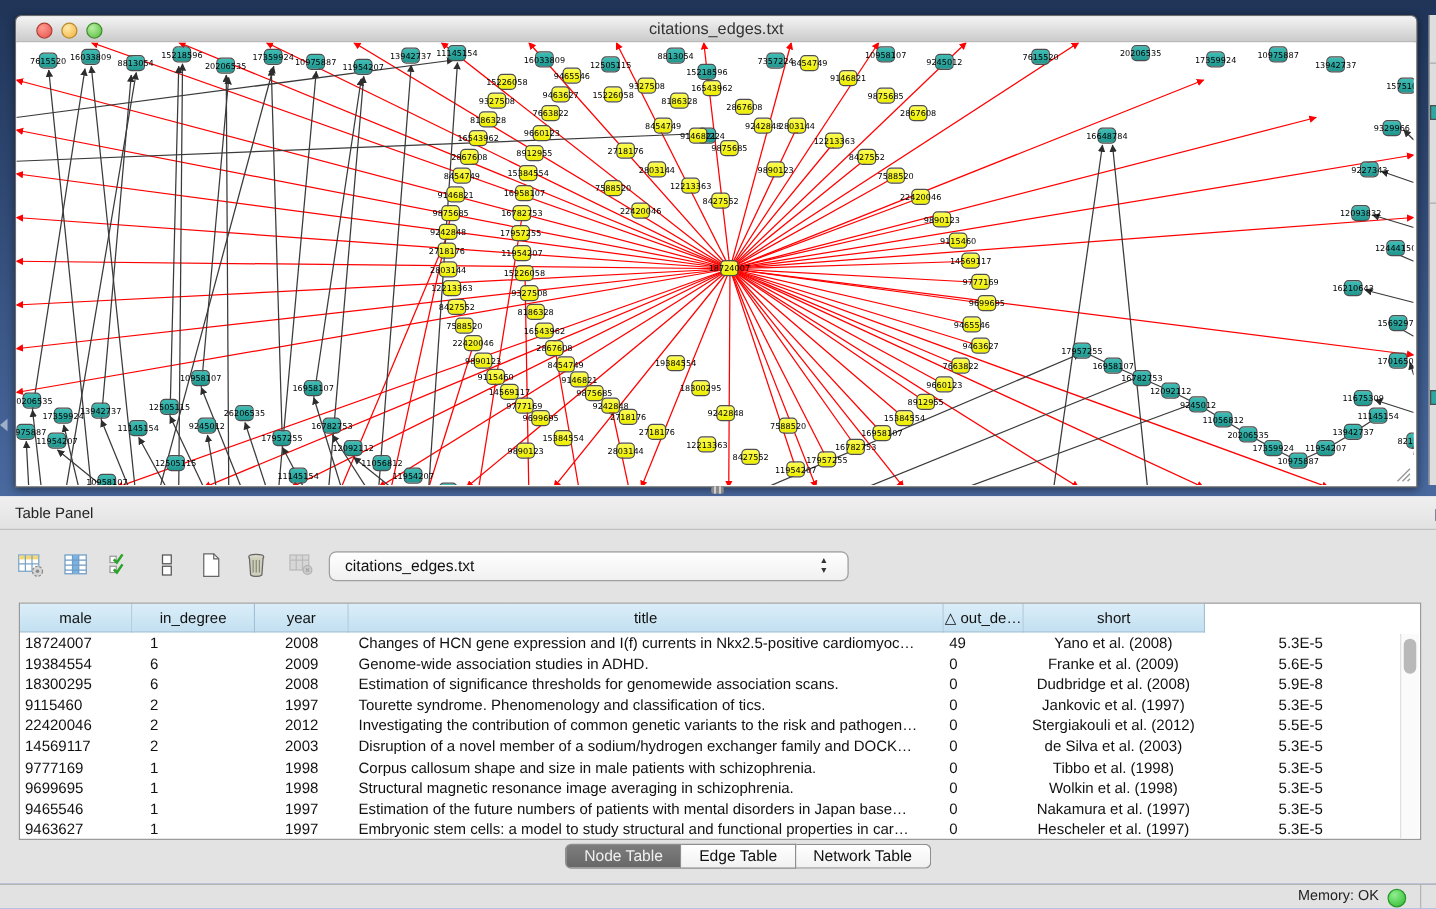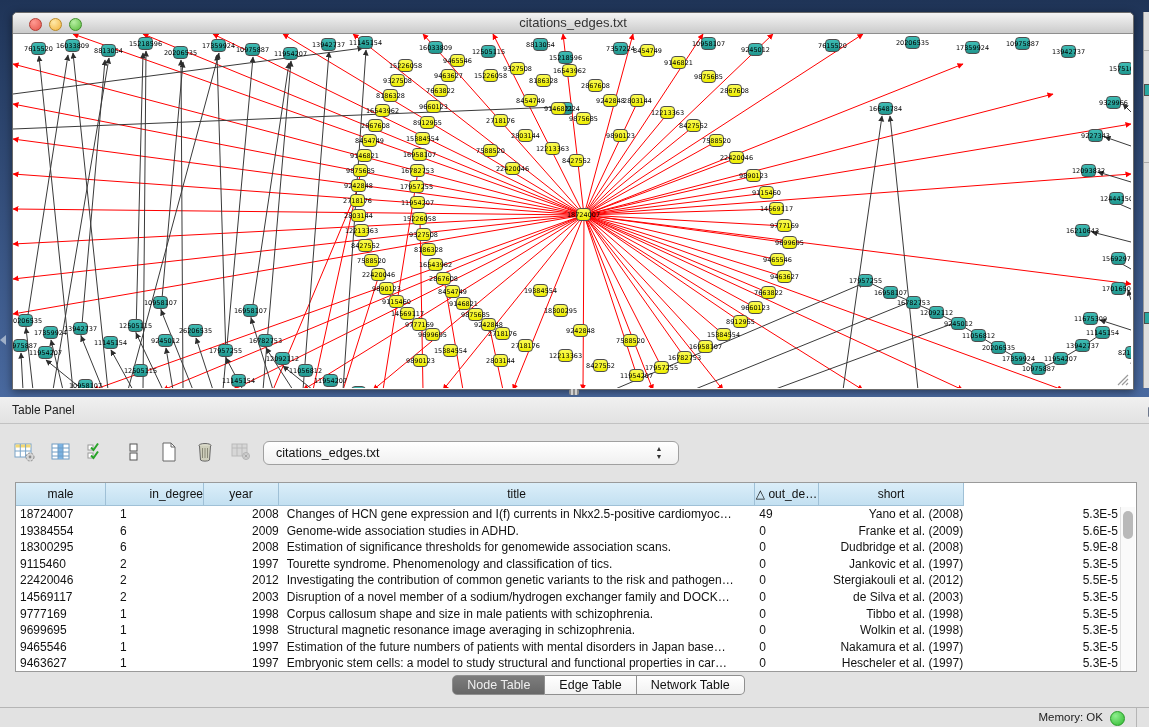--- a/index.html
+++ b/index.html
@@ -60,21 +60,21 @@
   #table-box{position:absolute;left:15px;top:85px;width:1122px;height:190px;box-sizing:border-box;
              background:#fff;border:1px solid #9a9a9a;overflow:hidden;}
   #thead{position:absolute;left:0;top:0;height:23px;display:flex;}
   .th{box-sizing:border-box;height:23px;background:linear-gradient(#dbeef9,#c3e0f1);
       border-right:1px solid #9fc0d6;border-bottom:1px solid #9fc0d6;
       font-size:12px;color:#111;text-align:center;line-height:22px;overflow:hidden;white-space:nowrap;}
   #tbody{position:absolute;left:0;top:23px;right:18px;}
   .tr{display:flex;height:16.6px;}
   .td{box-sizing:border-box;font-size:12px;color:#111;line-height:16.6px;
       overflow:hidden;white-space:nowrap;}
-  .a-l4{padding-left:4px;} .a-l14{padding-left:14px;} .a-c{text-align:right;}
+  .a-l4{padding-left:4px;} .a-l14{padding-left:14px;} .a-c{text-align:center;}
   .a-l8{padding-left:8px;} .a-l5{padding-left:5px;}
   #vscroll{position:absolute;right:1px;top:24px;width:14px;height:164px;background:#fafafa;border-left:1px solid #e0e0e0;}
   #vthumb{position:absolute;left:2px;top:4px;width:10px;height:28px;background:#b9b9b9;border-radius:5px;}
 
   #tabs{position:absolute;left:0;right:0;top:278px;height:22px;display:flex;justify-content:center;}
   .tab{height:20px;box-sizing:border-box;border:1px solid #8f8f8f;border-left:none;
        background:linear-gradient(#ffffff,#f1f1f1);font-size:12.5px;color:#111;
        line-height:19px;padding:0 14px;cursor:pointer;}
   .tab:first-child{border-left:1px solid #8f8f8f;border-radius:5px 0 0 5px;}
   .tab:last-child{border-radius:0 5px 5px 0;}
@@ -794,21 +794,21 @@
         </div>
       </div>
     <div id="combo">
       <span>citations_edges.txt</span>
       <div id="combo-arrows">▲<br>▼</div>
     </div>
 
     <div id="table-box">
       <div id="thead">
           <div class="th" style="width: 90px;">male</div>
-          <div class="th" style="width: 98px; text-align: right;">in_degree</div>
+          <div class="th" style="width: 98px;">in_degree</div>
           <div class="th" style="width: 75px;">year</div>
           <div class="th" style="width: 476px;">title</div>
           <div class="th" style="width: 64px;">△ out_de…</div>
           <div class="th" style="width: 145px;">short</div>
         </div>
       <div id="tbody">
           <div class="tr">
             <div class="td a-l4" style="width: 90px;">18724007</div>
             <div class="td a-l14" style="width: 98px;">1</div>
             <div class="td a-c" style="width: 75px;">2008</div>

